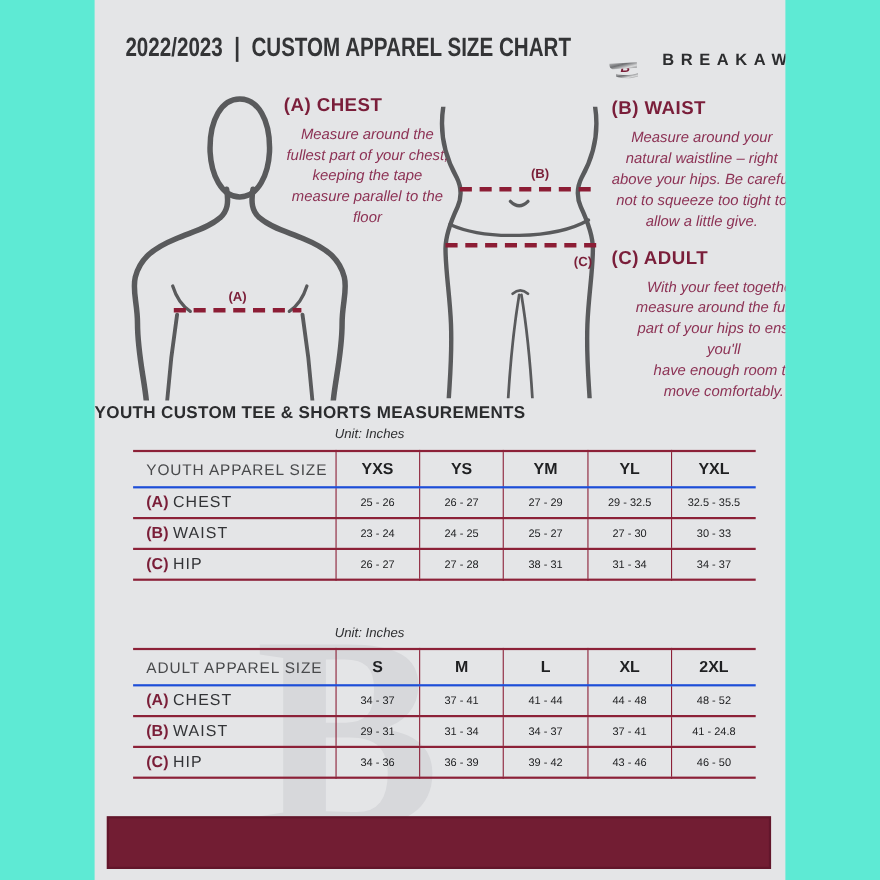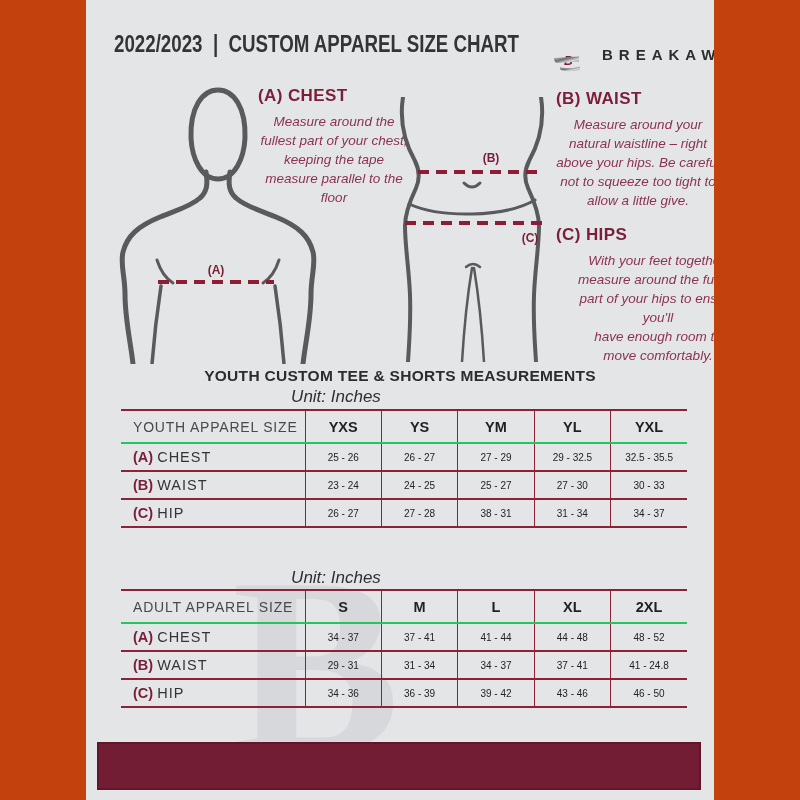--- a/index.html
+++ b/index.html
@@ -1,16 +1,16 @@
 <!DOCTYPE html>
 <html><head>
 <meta charset="utf-8">
 <style>
   html,body{margin:0;padding:0;background:#000;}
-  .canvas{position:relative;width:800px;height:800px;background:#c2410c;overflow:hidden;
+  .canvas{position:relative;width:800px;height:800px;background:#5eead4;overflow:hidden;
           font-family:"Liberation Sans",sans-serif;}
   .page{position:absolute;left:86px;top:0;width:628px;height:800px;background:#e4e5e7;overflow:hidden;}
 
   
   .doc-title{position:absolute;left:28px;top:30px;color:#333436;font-weight:bold;}
   .doc-title span{display:inline-block;font-size:24px;letter-spacing:0px;transform:scaleX(.78);
                   transform-origin:0 50%;white-space:pre;}
   .brand{position:absolute;left:466px;top:34px;display:flex;align-items:center;}
   .brand-name{font-size:15px;font-weight:bold;color:#2c2d2f;letter-spacing:6px;margin-left:6px;}
   .logo{width:44px;height:40px;}
@@ -19,29 +19,29 @@
   .g-head{position:absolute;font-size:17px;font-weight:bold;color:#7a1e3a;letter-spacing:.4px;}
   .g-body{position:absolute;font-size:13.5px;font-style:italic;color:#8c3154;line-height:19px;white-space:pre-wrap;text-align:center;}
 
   
   .fig{position:absolute;}
   svg .outline{fill:none;stroke:#595a5c;stroke-linecap:round;}
   svg .dash{stroke:#8c1d35;stroke-width:4;stroke-dasharray:11 7;}
   svg text{font-family:"Liberation Sans",sans-serif;font-weight:bold;font-size:12px;fill:#7a1e38;}
 
   
-  .sec-title{position:absolute;left:0;width:628px;text-align:center;font-size:15.5px;font-weight:bold;
+  .sec-title{position:absolute;left:0;width:628px;font-size:15.5px;font-weight:bold;
              color:#2b2c2e;letter-spacing:.3px;}
-  .sec-unit{position:absolute;left:0;width:500px;text-align:center;font-size:17px;font-style:italic;color:#2e2f31;}
+  .sec-unit{position:absolute;left:0;width:500px;text-align:center;font-size:12px;font-style:italic;color:#2e2f31;}
 
   
   table.size{position:absolute;left:35px;width:566px;border-collapse:collapse;table-layout:fixed;z-index:2;}
   table.size col.c0{width:184px;}
   table.size th,table.size td{padding:0;margin:0;}
-  table.size thead tr{height:33px;border-top:2px solid #8c2138;border-bottom:2px solid #22c55e;}
+  table.size thead tr{height:33px;border-top:2px solid #8c2138;border-bottom:2px solid #1d4ed8;}
   table.size tbody tr{height:28px;border-bottom:2px solid #8c2138;}
   table.size th.size-col,table.size td.val{border-left:1.5px solid #8c2138;text-align:center;margin-top:34px;}
   table.size th.label-col{font-weight:normal;font-size:14px;color:#48494b;letter-spacing:.8px;
                           text-align:left;padding-left:12px;}
   table.size th.size-col{font-size:14.5px;font-weight:bold;color:#1f2022;}
   table.size td.label-col{text-align:left;padding-left:12px;font-size:14.5px;}
   table.size td.label-col .prefix{color:#7a1e38;font-weight:bold;}
   table.size td.label-col .rowname{color:#333437;letter-spacing:1px;}
   table.size td.val{font-size:10px;color:#222325;}
 
@@ -101,21 +101,21 @@
       <text x="99" y="65" text-anchor="middle">(B)</text>
       <text x="138" y="145" text-anchor="middle">(C)</text>
     </svg>
 
     <div class="g-head" style="left:172px;top:86px">(A) CHEST</div>
     <div class="g-body" style="left:172px;top:112px;width:152px">Measure around the fullest part of your chest, keeping the tape measure parallel to the floor</div>
 
     <div class="g-head" style="left:470px;top:89px">(B) WAIST</div>
     <div class="g-body" style="left:470px;top:115px;width:164px">Measure around your natural waistline – right above your hips. Be careful not to squeeze too tight to allow a little give.</div>
 
-    <div class="g-head" style="left:470px;top:225px">(C) HIPS</div>
+    <div class="g-head" style="left:470px;top:225px">(C) ADULT</div>
     <div class="g-body" style="left:492px;top:251px;width:160px">With your feet together, measure around the fullest part of your hips to ensure you'll
 have enough room to move comfortably.</div>
 
     <div class="watermark">B</div>
 
     <div class="sec-title" style="top:367px">YOUTH CUSTOM TEE &amp; SHORTS MEASUREMENTS</div>
     <div class="sec-unit" style="top:387px">Unit: Inches</div>
     <table class="size" style="top:409px">
       <colgroup>
           <col class="c0">

